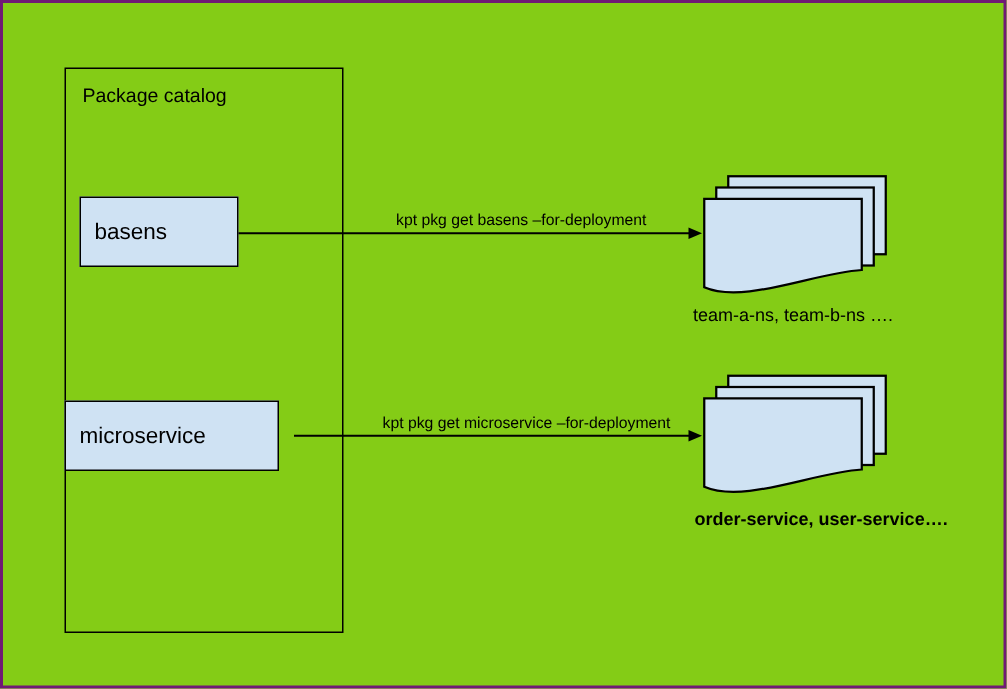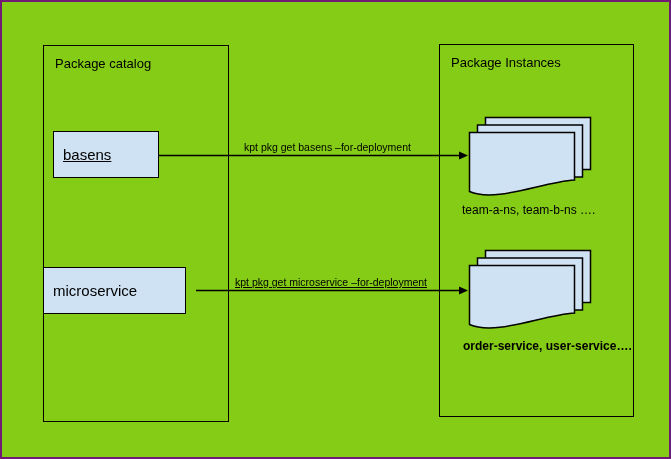--- a/index.html
+++ b/index.html
@@ -32,29 +32,30 @@
   .pkg-node {
     position: absolute;
     border: 1.5px solid #000;
     display: flex;
     align-items: center;
     padding-left: 9px;
     font-size: 15px;
     white-space: nowrap;
     background: #cfe2f3;
   }
-  #pkg-basens { left: 51px; top: 129px; width: 106px; height: 47px; text-decoration: underline; }
+  #pkg-basens { left: 51px; top: 129px; width: 106px; height: 47px; }
   #pkg-microservice { left: 41px; top: 265px; width: 143px; height: 47px; }
   .arrow-label {
     position: absolute;
     font-size: 10.5px;
     white-space: nowrap;
+    margin-left: 20px;
   }
   #arrow-label-1 { left: 242px; top: 139px; }
-  #arrow-label-2 { left: 233px; top: 274px; text-decoration: underline; }
+  #arrow-label-2 { left: 233px; top: 274px; }
   .stack-caption {
     position: absolute;
     font-size: 12px;
     white-space: nowrap;
   }
   #stack-caption-1 { left: 460px; top: 201px; }
   #stack-caption-2 { left: 461px; top: 337px; font-weight: bold; }
   .doc-stack {
     position: absolute;
     width: 135px;
@@ -71,23 +72,20 @@
 </style>
 </head>
 <body>
 
 <div class="canvas">
 
   <div class="big-box" id="catalog-box">
     <div class="box-title">Package catalog</div>
   </div>
 
-  <div class="big-box" id="instances-box">
-    <div class="box-title">Package Instances</div>
-  </div>
 
   <div class="pkg-node" id="pkg-basens">
     <span>basens</span>
   </div>
   <div class="pkg-node" id="pkg-microservice">
     <span>microservice</span>
   </div>
 
   <svg id="arrow-layer" viewBox="0 0 671 459" xmlns="http://www.w3.org/2000/svg">
     <g>

